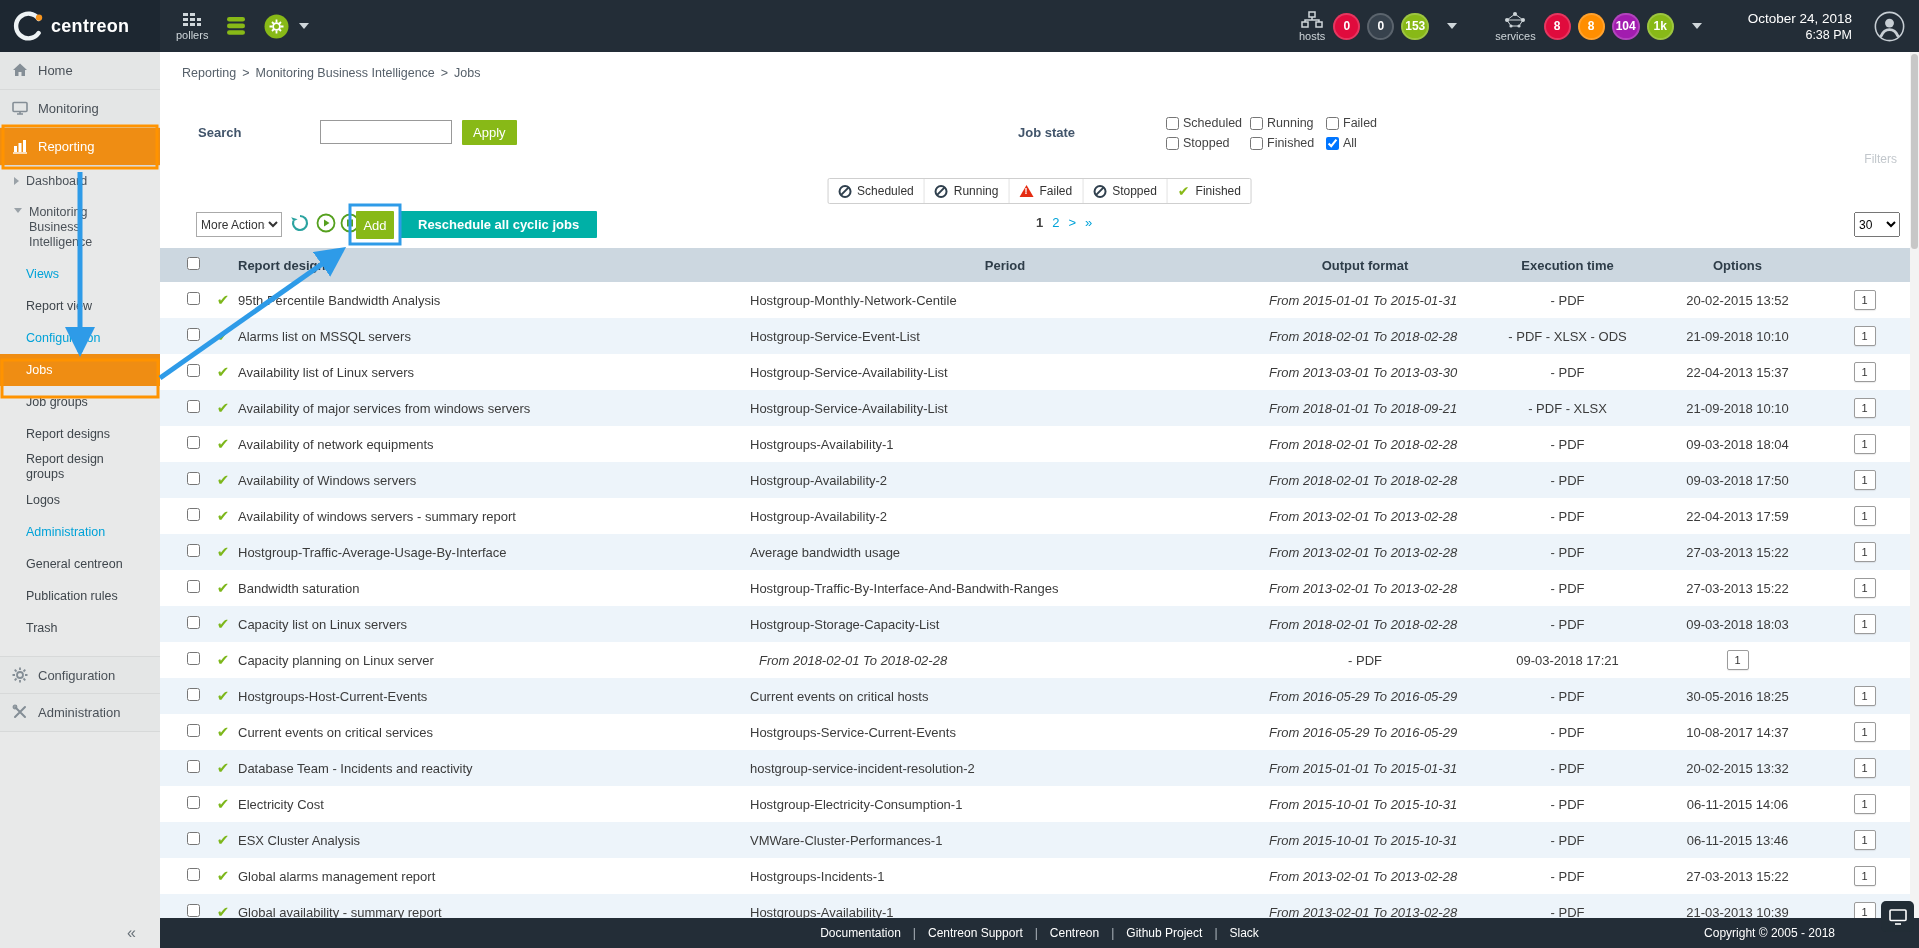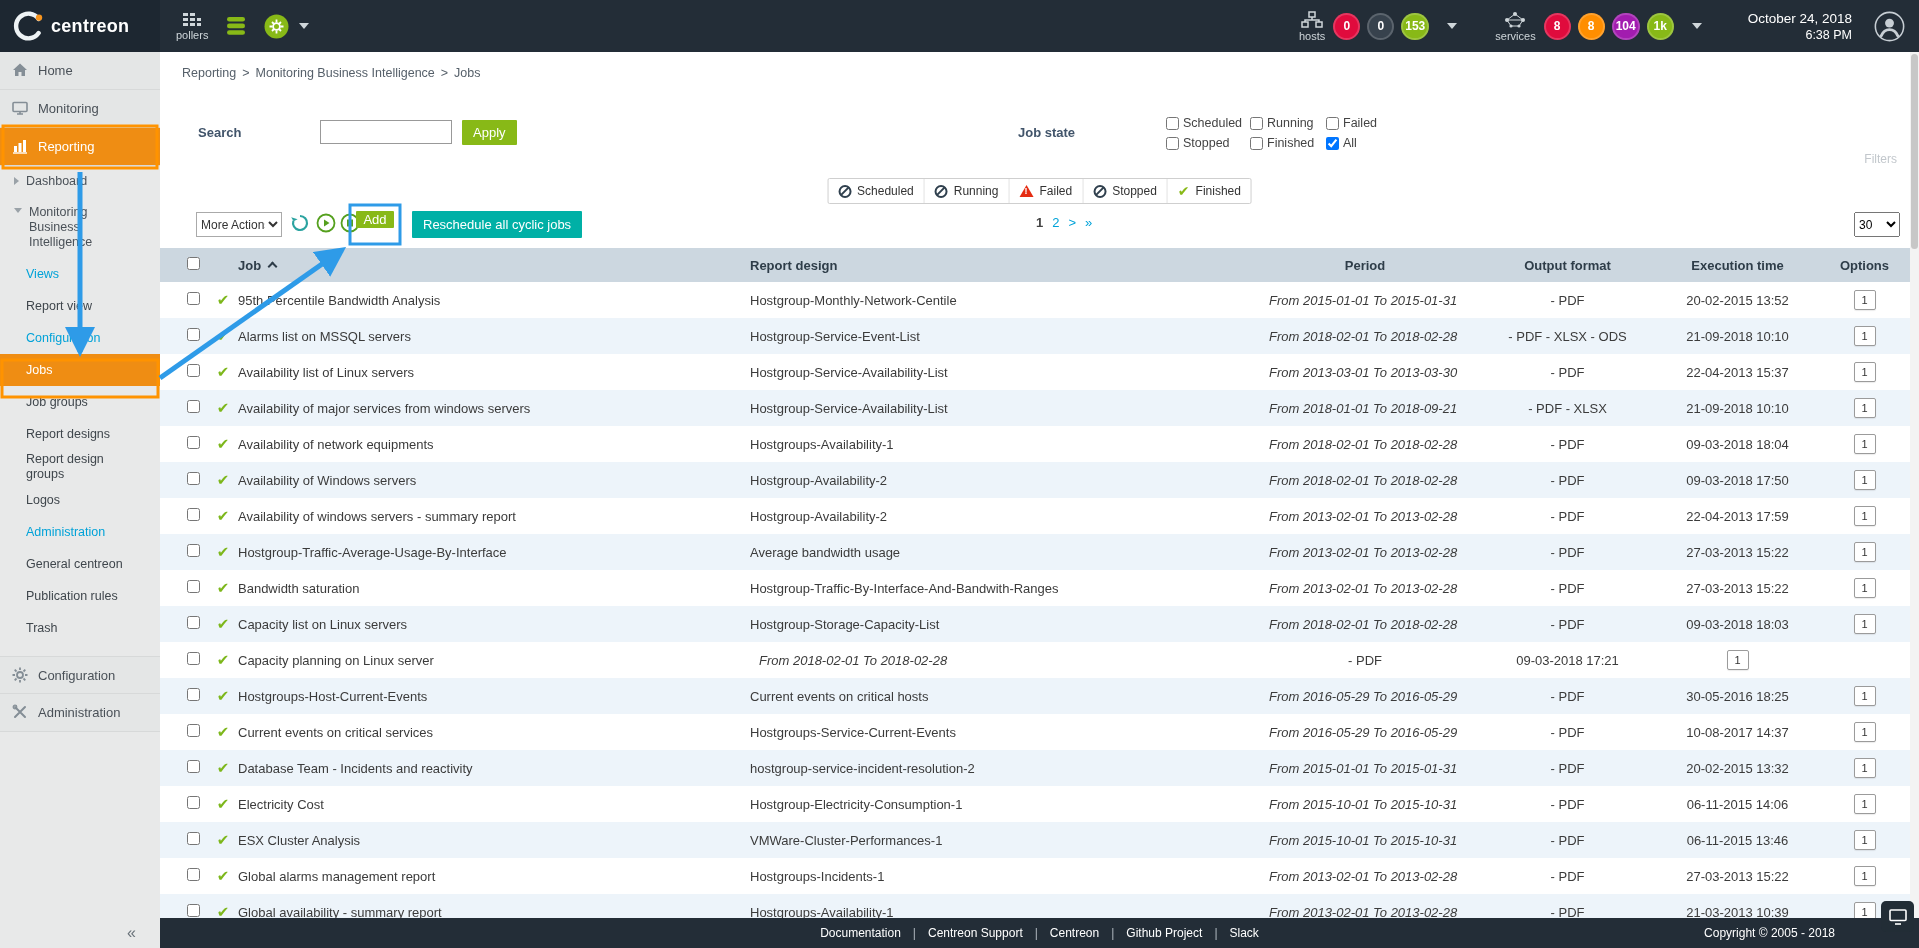--- a/index.html
+++ b/index.html
@@ -78,22 +78,22 @@
     top:3.5px; width:11px; height:2px; background:#30404e; transform:rotate(-45deg); }
   .failed-icon { width:0; height:0; border-left:7px solid transparent; border-right:7px solid transparent;
     border-bottom:12px solid #e52c12; }
   .failed-icon::after { content:"!"; position:absolute; left:-2px; top:1px; color:#fff; font-size:9px; font-weight:bold; }
   .finished-icon::before { content:"\2714"; color:var(--green,#88b917); font-weight:bold; font-size:14px; }
 
   .more-actions { position:absolute; top:160px; left:36px; width:86px; height:25px; font-size:12px;
     font-family:inherit; color:#333; border:1px solid #aaa; background:#fff; }
   .tool-ico { position:absolute; top:161px; cursor:pointer; display:flex; }
   .tool-ico.refresh { left:130px; } .tool-ico.play { left:156px; } .tool-ico.pause { left:180px; }
-  .add { position:absolute; top:159px; left:196px; width:38px; height:17px; }
-  .reschedule { position:absolute; top:159px; left:252px; height:27px; padding:0 11px; }
+  .add { position:absolute; top:159px; left:196px; width:38px; height:28px; }
+  .reschedule { position:absolute; top:159px; left:240px; height:27px; padding:0 18px;font-weight:bold; }
   .pagination { position:absolute; top:163px; left:876px; display:flex; gap:9px; font-size:13px; }
   .pg { color:var(--blue-link,#00a2d8); cursor:pointer; }
   .pg.current { color:#444; font-weight:bold; }
   .page-size { position:absolute; top:160px; left:1694px; width:46px; height:25px; font-size:12px; font-family:inherit; }
 
   
   .thead,.trow { display:grid; grid-template-columns:18px 30px 30px 512px 510px 210px 195px 145px 1fr;
     align-items:center; }
   .thead { position:absolute; top:196px; left:0; right:0; height:34px; background:var(--header-bg,#ccd7e0);
     font-weight:bold; color:#2e3d49; font-size:13px; }
@@ -407,24 +407,20 @@
       <span class="pg">»</span>
     </div>
   <select class="page-size">
     <option>30</option>
   </select>
 
   <div class="thead">
     <div class="c"></div>
     <div class="c chk"><input type="checkbox" style=""></div>
     <div class="c"></div>
-    <div class="c th job">
-      <span>Job</span>
-      <span class="caret-up"></span>
-    </div>
     <div class="c th">Report design</div>
     <div class="c th center">Period</div>
     <div class="c th center">Output format</div>
     <div class="c th center">Execution time</div>
     <div class="c th center">Options</div>
   </div>
   <div id="table-body">
       <div class="trow">
         <div class="c"></div>
         <div class="c chk"><input type="checkbox" style=""></div>

